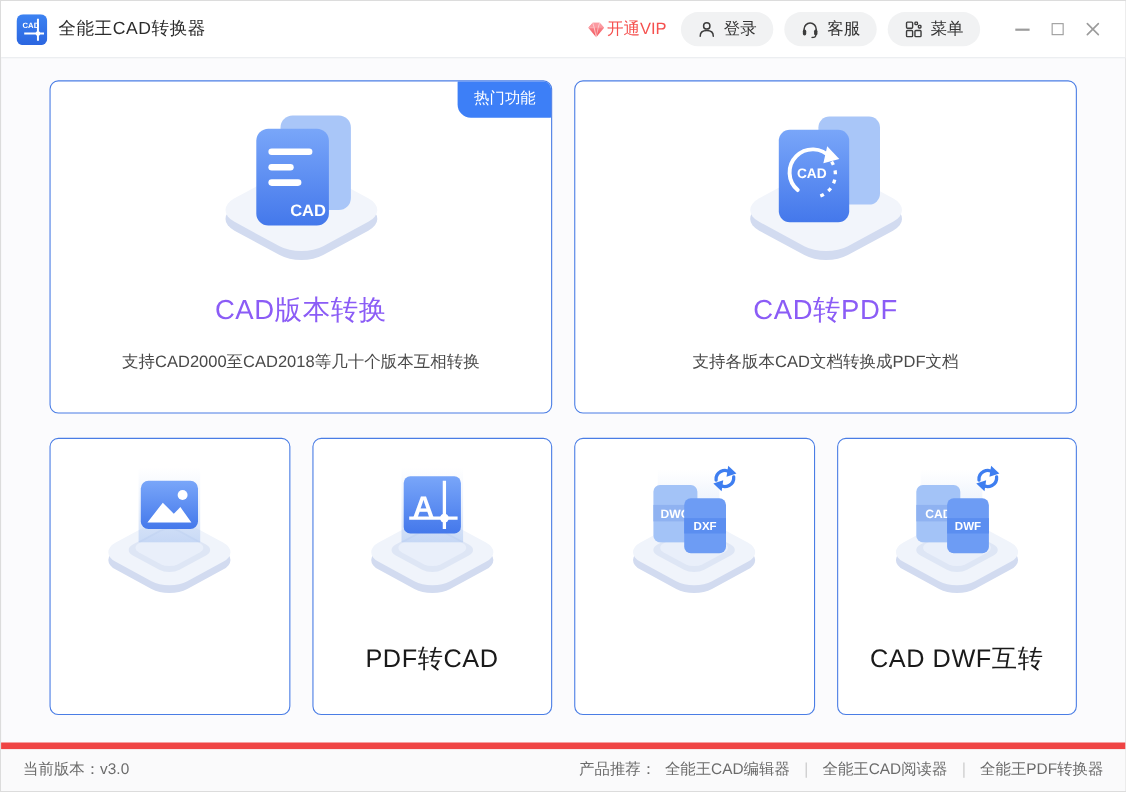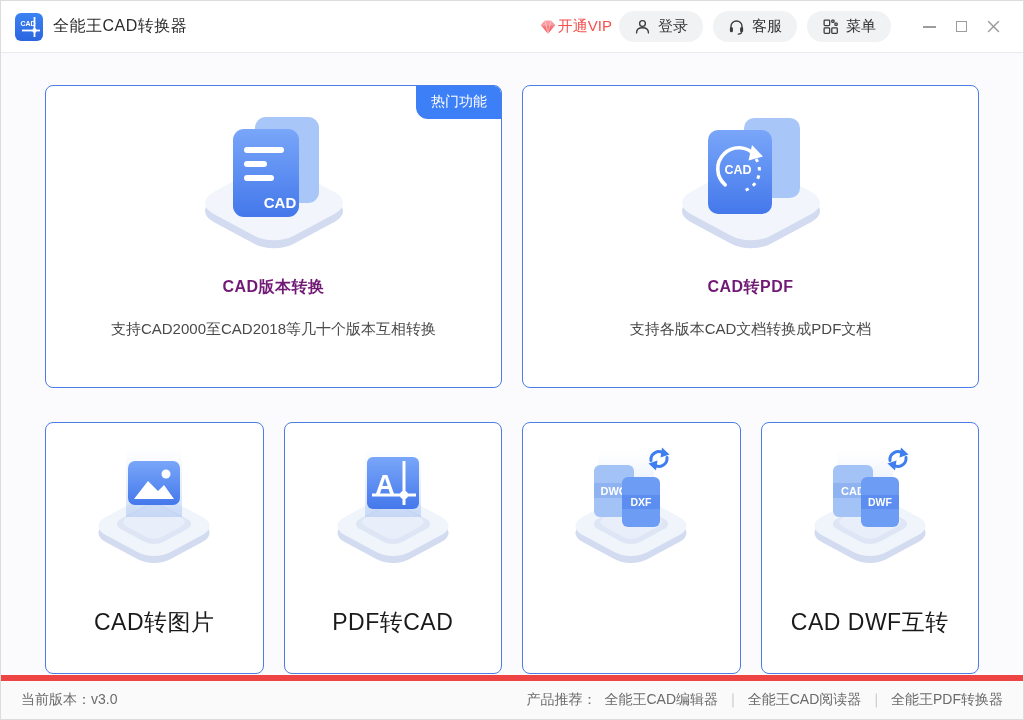--- a/index.html
+++ b/index.html
@@ -22,21 +22,21 @@
     background:#ffffff;
     border-bottom:1px solid #e8eaee;
     display:flex; align-items:center;
     padding:0 14px 0 14px;
   }
   .logo { width:28px; height:28px; flex:0 0 28px; }
   .app-title { margin-left:10px; font-size:16px; font-weight:500; color:#2b2b2b; letter-spacing:0.5px; }
   .tb-right { margin-left:auto; display:flex; align-items:center; }
   .vip {
     display:flex; align-items:center; gap:0;
-    color:#F5504E; font-size:15px; cursor:pointer; margin-right:7px;
+    color:#F5504E; font-size:15px; cursor:pointer; margin-right:13px;
   }
   .pill {
     display:flex; align-items:center; gap:7px;
     background:#f1f2f3; border-radius:16px;
     height:31px; padding:8px 15px;
     font-size:15px; color:#333; cursor:pointer;
     margin-right:10px;
   }
   .win-controls { display:flex; align-items:center; margin-left:12px; }
   .wc {
@@ -50,33 +50,32 @@
   .row { display:flex; gap:20px; }
   .row.small-row { margin-top:22px; }
   .card {
     position:relative;
     background:#ffffff;
     border:1.5px solid #4a7de5;
     border-radius:8px;
     display:flex; flex-direction:column; align-items:center;
     cursor:pointer;
     overflow:hidden;
-    margin-top:12px;
   }
   .card-lg { flex:1; height:303px; }
   .card-sm { flex:1; height:252px; }
   .badge {
     position:absolute; top:-1px; right:-1px;
     background:#3d7ff7; color:#fff;
     font-size:14px; padding:8px 15px;
     border-radius:2px 8px 2px 12px;
   }
   .ic-lg { margin-top:26px; width:190px; height:145px; }
   .ic-sm { margin-top:22px; width:150px; height:130px; }
-  .card-lg h2 { margin-top:20px; font-size:16px; font-weight:700; color:#701a75; letter-spacing:0.5px; }
+  .card-lg h2 { margin-top:20px; font-size:25px; font-weight:400; color:#8b5cf6; letter-spacing:0.5px; }
   .card-lg p  { margin-top:22px; font-size:15px; font-weight:400; color:#4a4a4a; }
   .card-sm h3 { margin-top:32px; font-size:23px; font-weight:400; color:#1a1a1a; letter-spacing:0.5px; }
   
   footer {
     flex:0 0 44px; height:44px;
     background:#fafafb;
     border-top:6px solid #ef4444;
     display:flex; align-items:center; justify-content:space-between;
     padding:0 20px;
     font-size:14px; color:#6b6b6b;gap:48px;
@@ -237,21 +236,20 @@
               <rect x="-30" y="-30" width="60" height="60" rx="13" fill="#dee6f5"></rect>
             </g>
           <g transform="translate(75,77) scale(1,0.54) rotate(45)">
               <rect x="-25" y="-25" width="50" height="50" rx="11" fill="#e9effa"></rect>
             </g>
           <rect x="47" y="4" width="56" height="68" fill="url(#g-glow)"></rect>
           <rect x="49" y="16" width="52" height="44" rx="7" fill="url(#g-doc)"></rect>
           <circle cx="87" cy="29" r="4.5" fill="#fff"></circle>
           <path d="M55,54 L69,36 L79,46 L85,40 L95,54 Z" fill="#fff"></path>
         </svg>
-        <h3>CAD转图片</h3>
       </div>
 
       <div class="card card-sm">
         <svg class="ic-sm" viewBox="0 0 150 130">
           <g transform="translate(75,88) scale(1,0.54) rotate(45)">
               <rect x="-46" y="-46" width="92" height="92" rx="23" fill="#d2dbf0"></rect>
             </g>
           <g transform="translate(75,81) scale(1,0.54) rotate(45)">
               <rect x="-46" y="-46" width="92" height="92" rx="23" fill="#f0f4fb"></rect>
             </g>

